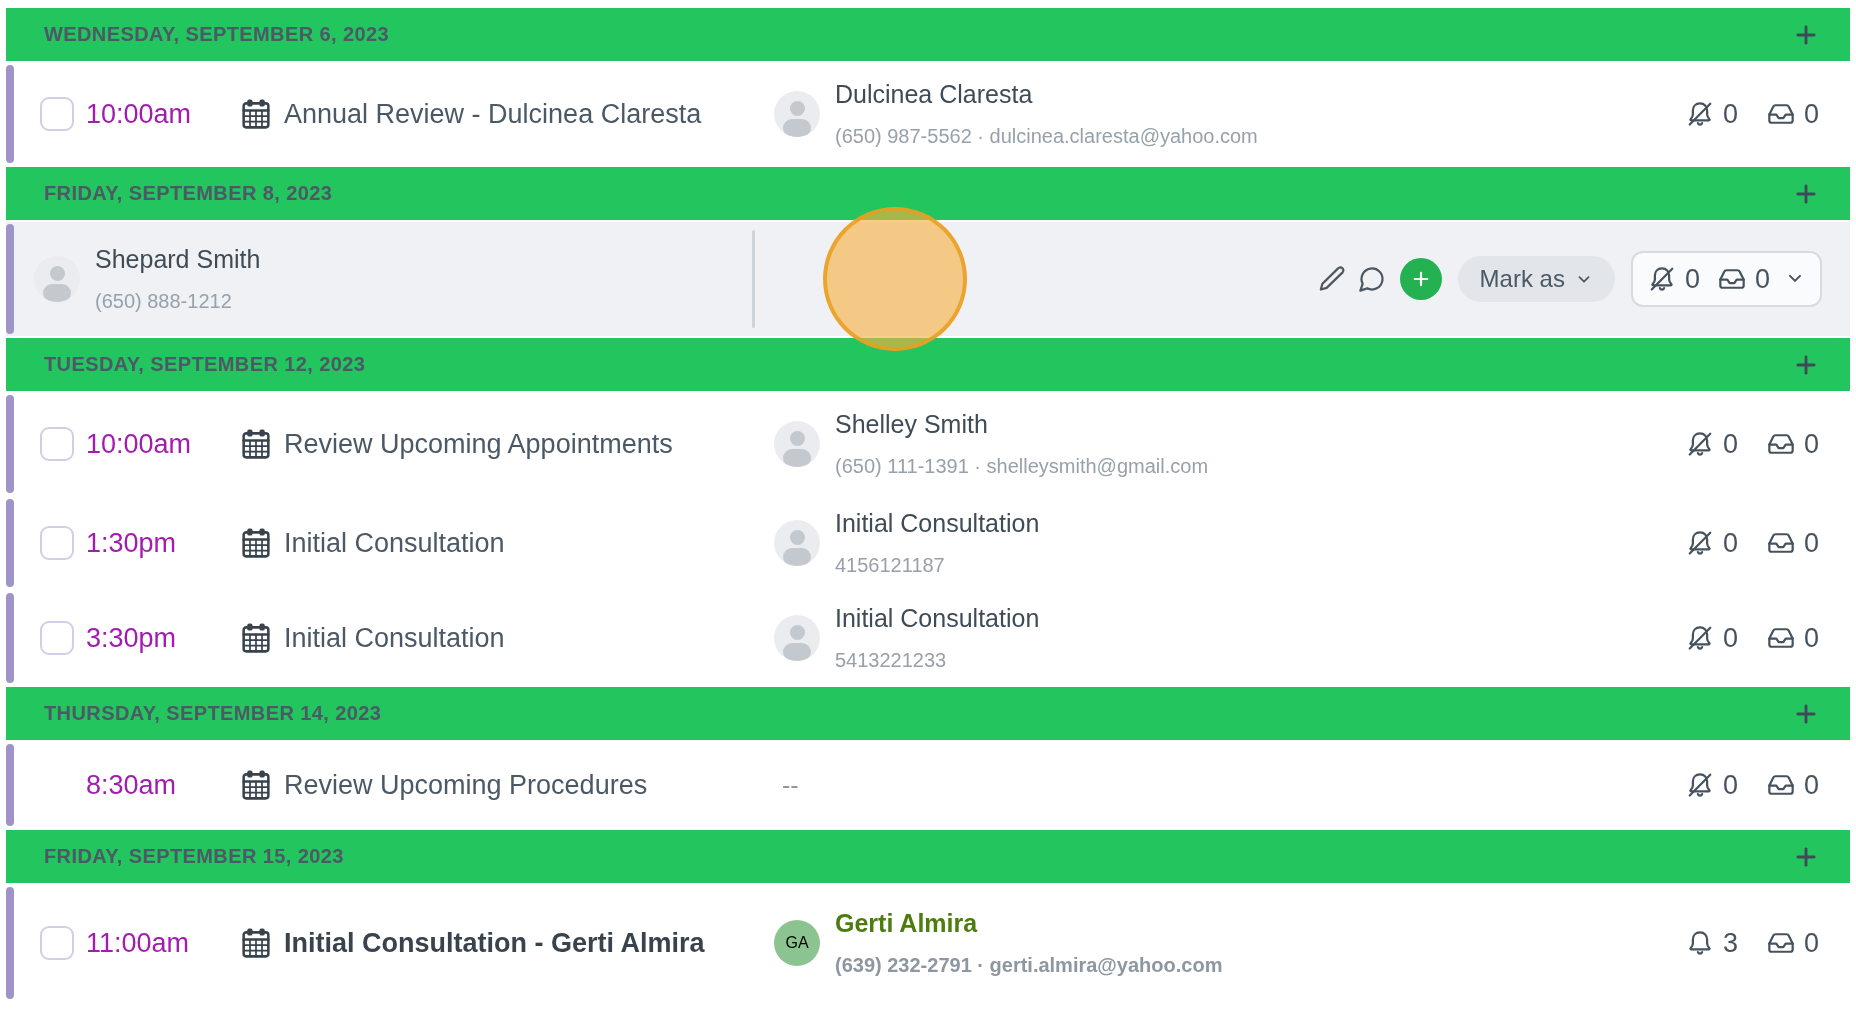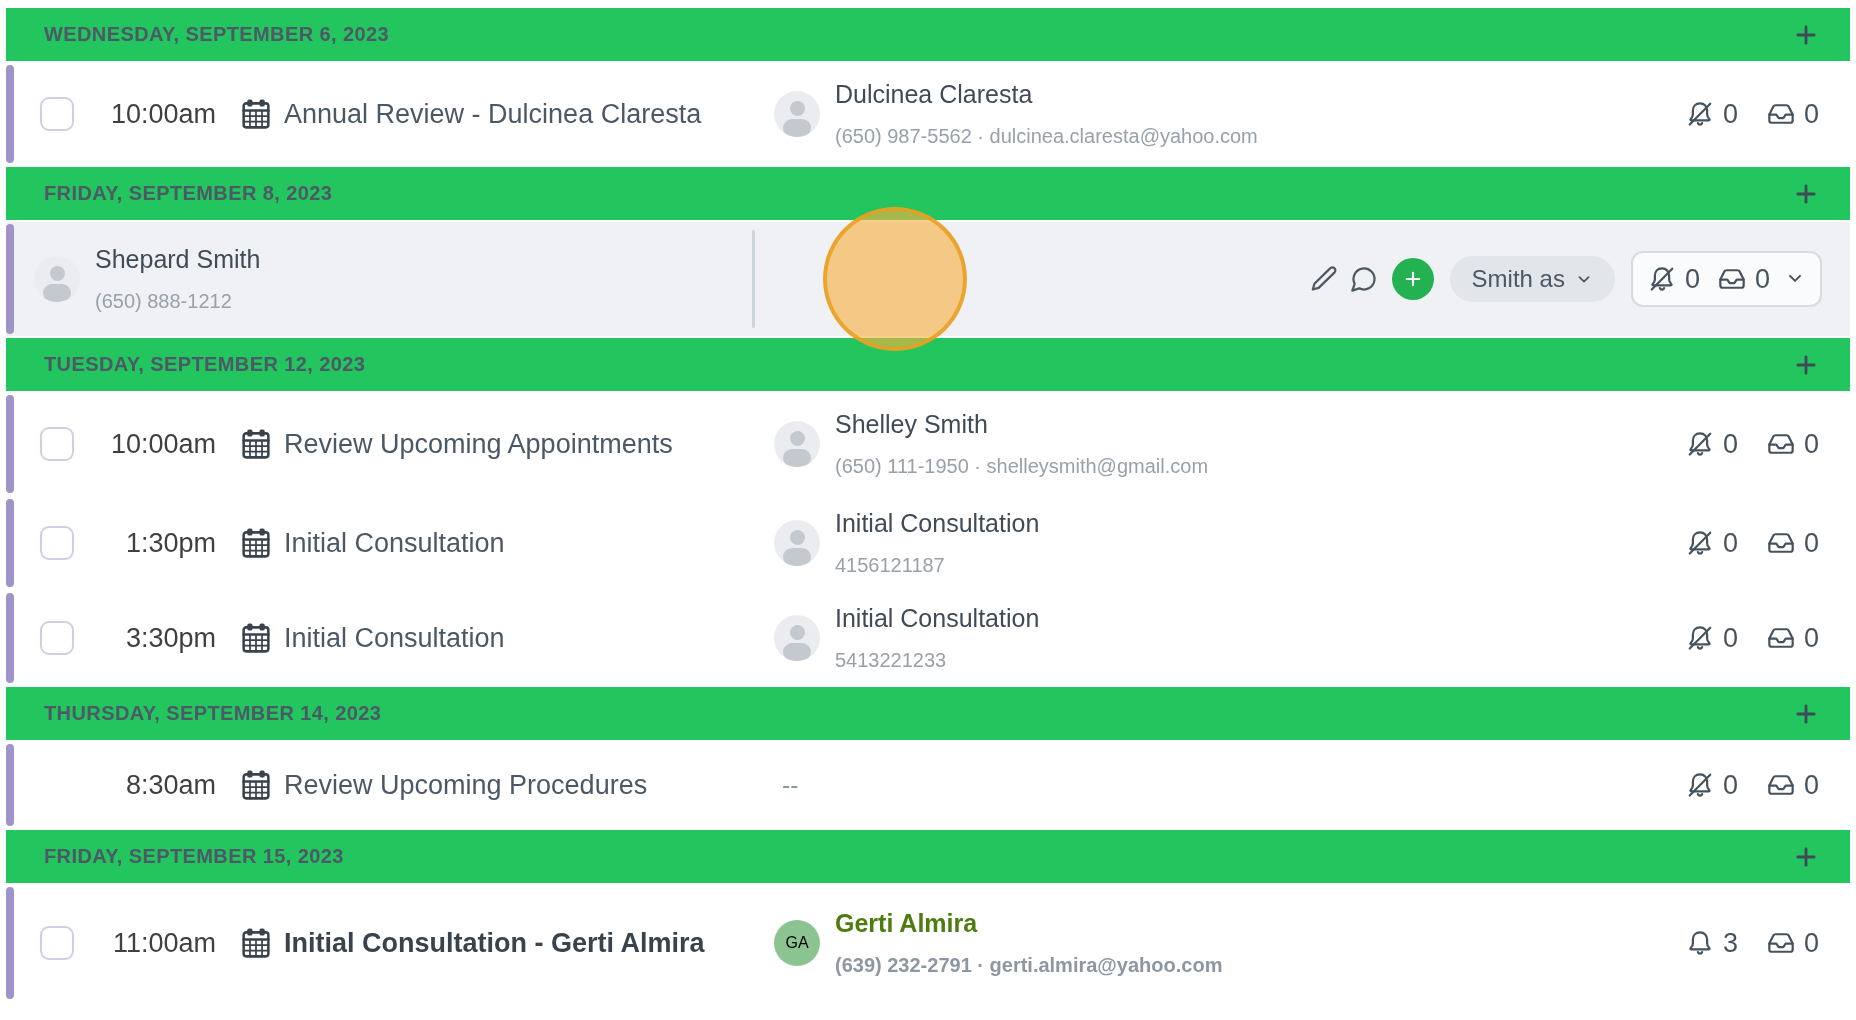--- a/index.html
+++ b/index.html
@@ -24,21 +24,21 @@
   }
   .row.hovered{background:#eff1f4;}
   .accent-bar{
     position:absolute;left:0;top:2px;bottom:2px;width:8px;border-radius:5px;background:#9f93c8;
   }
   .row-left{width:740px;flex:none;display:flex;align-items:center;}
   .checkbox{
     width:30px;height:30px;flex:none;margin-left:34px;background:#fff;
     border:2px solid #d3cee6;border-radius:9px;cursor:pointer;
   }
-  .time{width:130px;flex:none;text-align:right;font-size:27px;color:#404040;margin-left:12px;}
+  .time{width:130px;flex:none;font-size:27px;color:#a21caf;margin-left:12px;}
   .row.no-check .time{margin-left:80px;}
   .cal{margin-left:26px;flex:none;display:flex;color:#39434d;}
   .cal svg{width:28px;height:30px;}
   .title{margin-left:14px;font-size:27px;color:#4b5865;white-space:nowrap;}
   .row.bold-title .title{font-weight:700;color:#38434e;}
   .dropdown-btn{
     margin-left:auto;margin-right:12px;width:56px;height:50px;flex:none;
     background:#fdfdfd;border:2px solid #ccd6d2;border-radius:10px;
     display:flex;align-items:center;justify-content:center;cursor:pointer;
   }
@@ -212,21 +212,21 @@
             <svg>
               <use href="#i-chat"></use>
             </svg>
           </div>
         <div class="green-btn">
             <svg>
               <use href="#i-plus"></use>
             </svg>
           </div>
         <div class="mark-as">
-          <span>Smith as</span>
+          <span>Mark as</span>
           <svg>
               <use href="#i-chev"></use>
             </svg>
         </div>
         <div class="counts-box">
           <svg>
               <use href="#i-belloff"></use>
             </svg>
           <span class="num">0</span>
           <span class="gap"></span>
@@ -262,21 +262,21 @@
             <use href="#i-cal"></use>
           </svg>
         </span>
       <div class="title">Review Upcoming Appointments</div>
     </div>
     <div class="row-right">
       <div class="contact">
         <div class="avatar"></div>
         <div class="contact-text">
           <div class="contact-name">Shelley Smith</div>
-          <div class="contact-detail">(650) 111-1950 · shelleysmith@gmail.com</div>
+          <div class="contact-detail">(650) 111-1391 · shelleysmith@gmail.com</div>
         </div>
       </div>
       <div class="counts">
         <svg>
             <use href="#i-belloff"></use>
           </svg>
         <span class="num">0</span>
         <span class="gap"></span>
         <svg>
             <use href="#i-inbox"></use>

